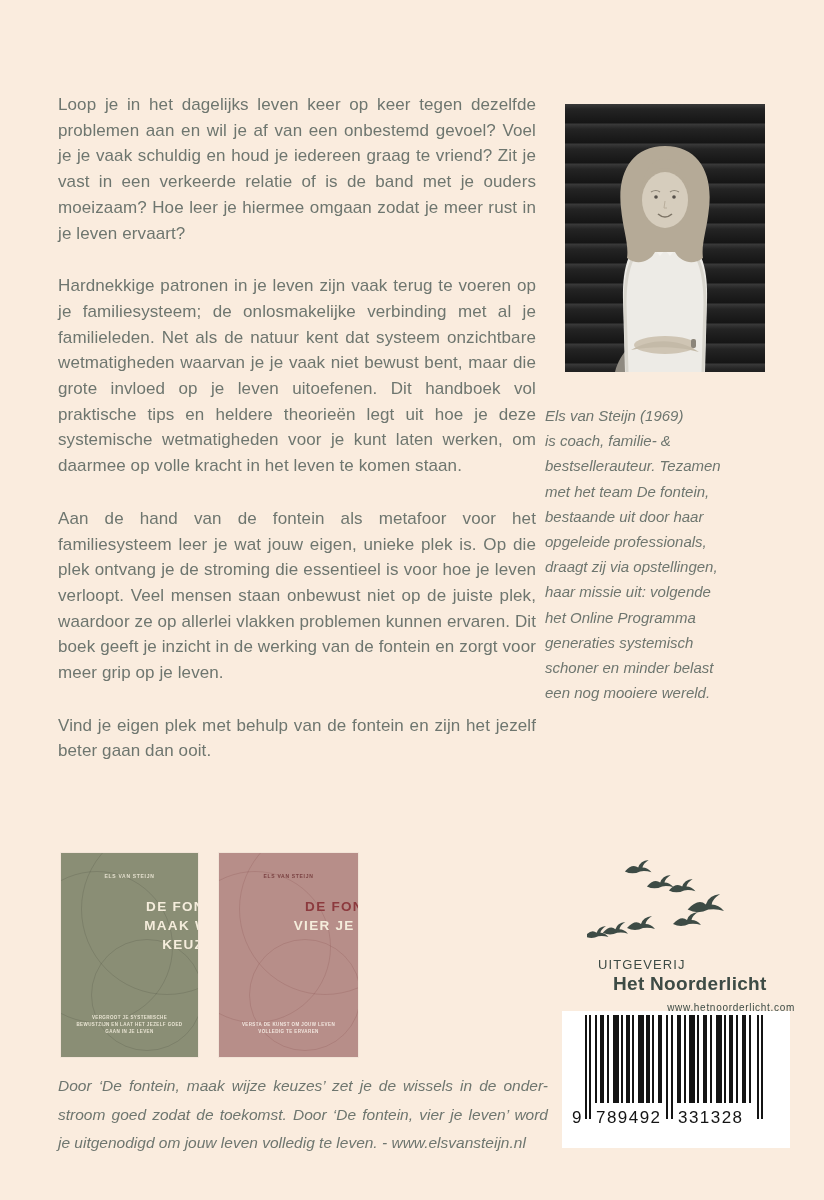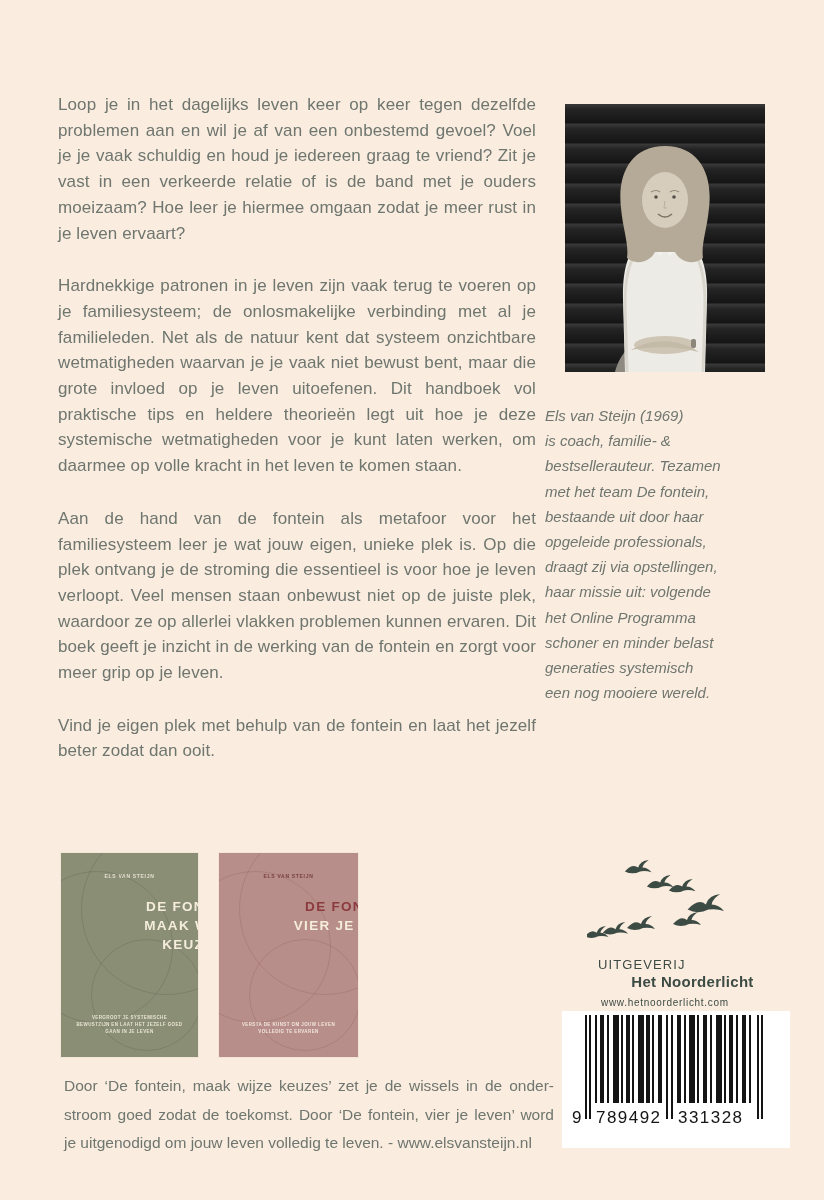--- a/index.html
+++ b/index.html
@@ -55,45 +55,45 @@
   .cover .mini-subtitle{
     position:absolute;bottom:22px;left:10%;width:80%;
     font-size:4.5px;line-height:7px;letter-spacing:.4px;font-weight:bold;
   }
   .cover-green .mini-subtitle{color:rgba(243,237,221,0.9);}
   .cover-rose .mini-subtitle{color:rgba(248,240,232,0.9);}
   
   .publisher{position:absolute;left:585px;top:856px;width:210px;color:#3d4b45;}
   .publisher .birds{margin-left:2px;}
   .publisher .uitgeverij{font-size:13px;letter-spacing:1.1px;margin-top:2px;margin-left:13px;}
-  .publisher .name{font-size:15px;font-weight:bold;letter-spacing:.3px;margin-left:5px;margin-top:1px;text-align:center;}
-  .publisher .site{font-size:10px;letter-spacing:.7px;margin-left:16px;margin-top:7px;}
+  .publisher .name{font-size:19px;font-weight:bold;letter-spacing:.3px;margin-left:28px;margin-top:1px;}
+  .publisher .site{font-size:10px;letter-spacing:.7px;margin-left:16px;margin-top:7px;text-align:right;}
   
   .barcode-box{
     position:absolute;left:562px;top:1011px;width:228px;height:137px;
     background:#ffffff;
   }
   .barcode-box svg{display:block;margin:4px auto 0 auto;}
   
   .quote{
-    position:absolute;left:64px;top:1072px;width:490px;
-    font-size:15.5px;line-height:28.6px;color:#6e766f;
+    position:absolute;left:58px;top:1072px;width:490px;
+    font-style:italic;font-size:15.5px;line-height:28.6px;color:#6e766f;
   }
   .quote div:not(:last-child){text-align:justify;text-align-last:justify;}
 </style>
 </head>
 <body>
 
 <div class="page">
 
   <div class="blurb">
       <p>Loop je in het dagelijks leven keer op keer tegen dezelfde problemen aan en wil je af van een onbestemd gevoel? Voel je je vaak schuldig en houd je iedereen graag te vriend? Zit je vast in een verkeerde relatie of is de band met je ouders moeizaam? Hoe leer je hiermee omgaan zodat je meer rust in je leven ervaart?</p>
       <p>Hardnekkige patronen in je leven zijn vaak terug te voeren op je familiesysteem; de onlosmakelijke verbinding met al je familieleden. Net als de natuur kent dat systeem onzichtbare wetmatigheden waarvan je je vaak niet bewust bent, maar die grote invloed op je leven uitoefenen. Dit handboek vol praktische tips en heldere theorieën legt uit hoe je deze systemische wetmatigheden voor je kunt laten werken, om daarmee op volle kracht in het leven te komen staan.</p>
       <p>Aan de hand van de fontein als metafoor voor het familiesysteem leer je wat jouw eigen, unieke plek is. Op die plek ontvang je de stroming die essentieel is voor hoe je leven verloopt. Veel mensen staan onbewust niet op de juiste plek, waardoor ze op allerlei vlakken problemen kunnen ervaren. Dit boek geeft je inzicht in de werking van de fontein en zorgt voor meer grip op je leven.</p>
-      <p>Vind je eigen plek met behulp van de fontein en laat het jezelf beter zodat dan ooit.</p>
+      <p>Vind je eigen plek met behulp van de fontein en zijn het jezelf beter gaan dan ooit.</p>
     </div>
 
   <div class="photo">
     <svg viewBox="0 0 200 268" width="200" height="268">
 
       <path d="M50 268 C56 246 70 234 92 237 C116 240 132 250 140 268 Z" fill="#8f8a81"></path>
 
       <path d="M60 268 L58 196 C57 158 66 142 82 134 L100 126 L118 134 C134 142 143 158 142 196 L140 268 Z" fill="#edebe6"></path>
       <path d="M62 268 L60 200 C60 170 66 150 78 142" stroke="#d9d6ce" stroke-width="3" fill="none"></path>
       <path d="M138 268 L140 200 C140 170 134 150 122 142" stroke="#d9d6ce" stroke-width="3" fill="none"></path>
@@ -125,22 +125,22 @@
   <div class="bio">
       <div>Els van Steijn (1969)</div>
       <div>is coach, familie- &amp;</div>
       <div>bestsellerauteur. Tezamen</div>
       <div>met het team De fontein,</div>
       <div>bestaande uit door haar</div>
       <div>opgeleide professionals,</div>
       <div>draagt zij via opstellingen,</div>
       <div>haar missie uit: volgende</div>
       <div>het Online Programma</div>
+      <div>generaties systemisch</div>
       <div>schoner en minder belast</div>
-      <div>generaties systemisch</div>
       <div>een nog mooiere wereld.</div>
     </div>
 
   <div class="cover cover-green">
     <div class="ring r1"></div>
     <div class="ring r2"></div>
     <div class="ring r3"></div>
     <div class="mini-author">ELS VAN STEIJN</div>
     <div class="title">
         <div>DE FONTEIN</div>

